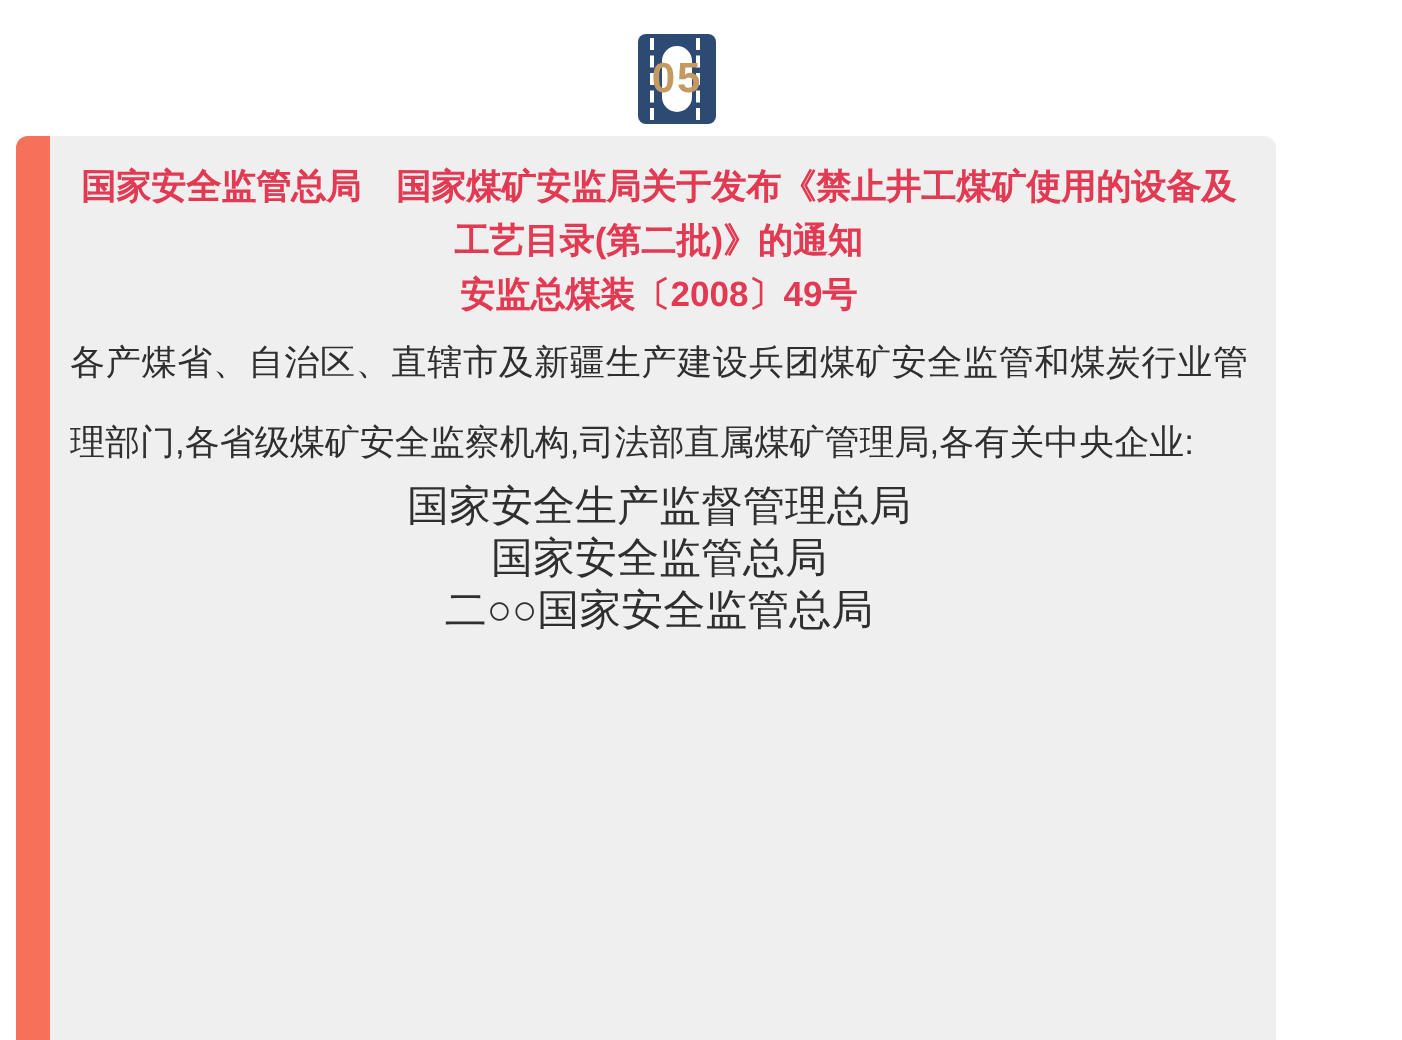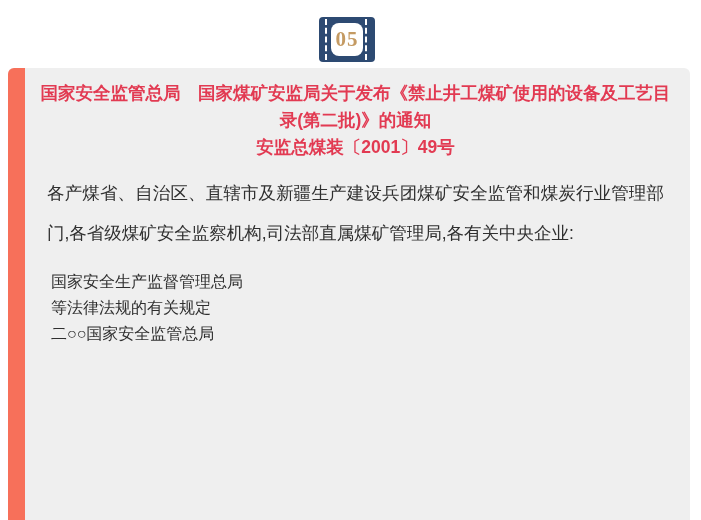--- a/index.html
+++ b/index.html
@@ -13,25 +13,24 @@
     width: 701px;
     height: 520px;
     overflow: hidden;
     background: var(--page_bg, #ffffff);
   }
   
   .ticket-badge {
     position: absolute;
     left: 319px;
     top: 17px;
-    width: 56px;
+    width: 39px;
     height: 45px;
     background: var(--badge_bg, #2d4a72);
     border-radius: 4px;
-    font-family: Liberation Serif, serif;
   }
   .ticket-dash {
     position: absolute;
     top: 2px;
     bottom: 2px;
     width: 0;
     border-left: 2px dashed #ffffff;
   }
   .ticket-dash.left  { left: 6px; }
   .ticket-dash.right { right: 8px; }
@@ -49,21 +48,21 @@
     font-size: 21px;
     font-weight: bold;
     letter-spacing: 1px;
     color: var(--badge_number, #c49a62);
   }
   
   .card {
     position: absolute;
     left: 8px;
     top: 68px;
-    width: 682px;
+    width: 630px;
     height: 452px;
     background: var(--card_bg, #efefef);
     border-radius: 6px 6px 0 0;
   }
   .accent-stripe {
     position: absolute;
     left: 0;
     top: 0;
     bottom: 0;
     width: 17px;
@@ -82,60 +81,60 @@
   .title-block {
     text-align: center;
     color: var(--title_color, #e23a52);
     font-weight: bold;
     font-size: 17.5px;
     line-height: 27px;
     margin: 0 0 0 0;
   }
   .title-block .doc-number { font-size: 17.5px; }
   .body-text {
-    margin: 12px;
+    margin: 0;
     font-size: 17.5px;
     line-height: 40px;
     color: var(--text_color, #2f2f2f);
     text-align: justify;
   }
   .body-text.indent { text-indent: 2em; }
   .signature {
-    margin: 16px;
-    font-size: 16px;
+    margin: 0;
+    font-size: 21px;
     line-height: 26px;
     color: var(--text_color, #2f2f2f);
-    text-align: left;
+    text-align: center;
   }
 </style>
 </head>
 <body>
 
 <div class="viewport">
 
   <div class="ticket-badge">
     <span class="ticket-dash left"></span>
     <span class="ticket-dash right"></span>
     <span class="badge-inner">05</span>
   </div>
 
   <div class="card">
     <div class="accent-stripe"></div>
     <div class="content">
 
       <div class="title-block">
         <div>国家安全监管总局　国家煤矿安监局关于发布《禁止井工煤矿使用的设备及工艺目录(第二批)》的通知</div>
-        <div class="doc-number">安监总煤装〔2001〕49号</div>
+        <div class="doc-number">安监总煤装〔2008〕49号</div>
       </div>
 
       <p class="body-text">各产煤省、自治区、直辖市及新疆生产建设兵团煤矿安全监管和煤炭行业管理部门,各省级煤矿安全监察机构,司法部直属煤矿管理局,各有关中央企业:</p>
 
 
       <div class="signature">
         <div>国家安全生产监督管理总局</div>
-        <div>等法律法规的有关规定</div>
+        <div>国家安全监管总局</div>
         <div>二○○国家安全监管总局</div>
       </div>
 
     </div>
   </div>
 
 </div>
 
 </body></html>

